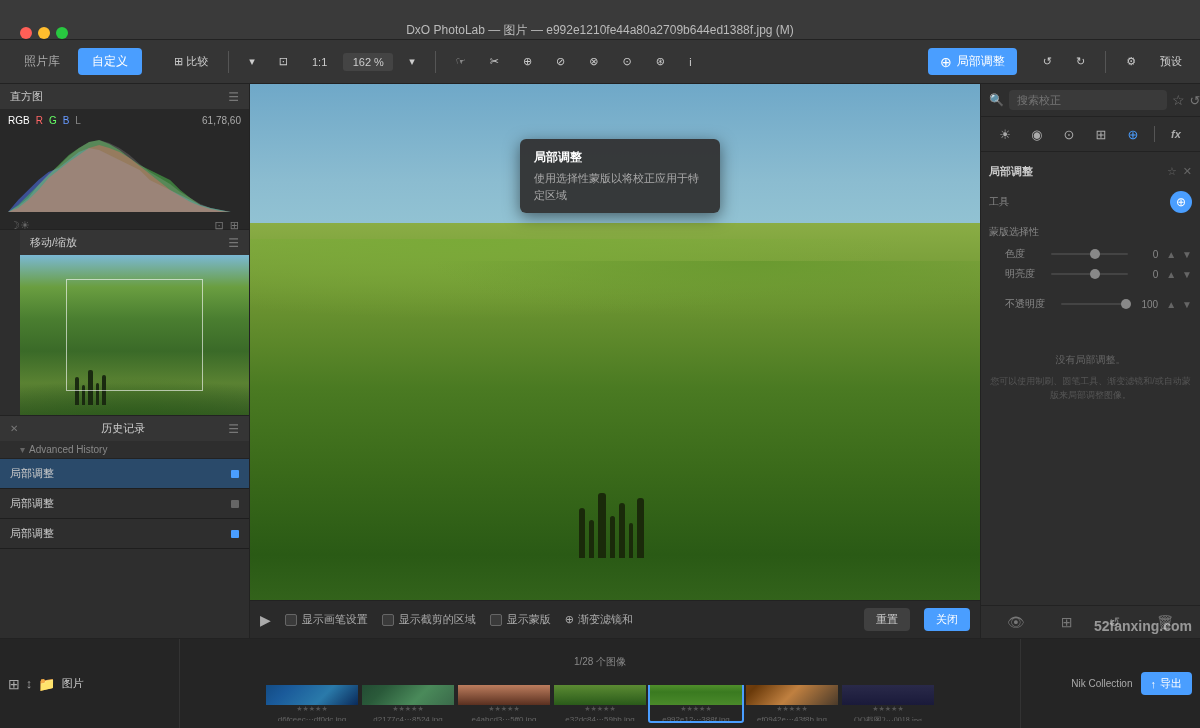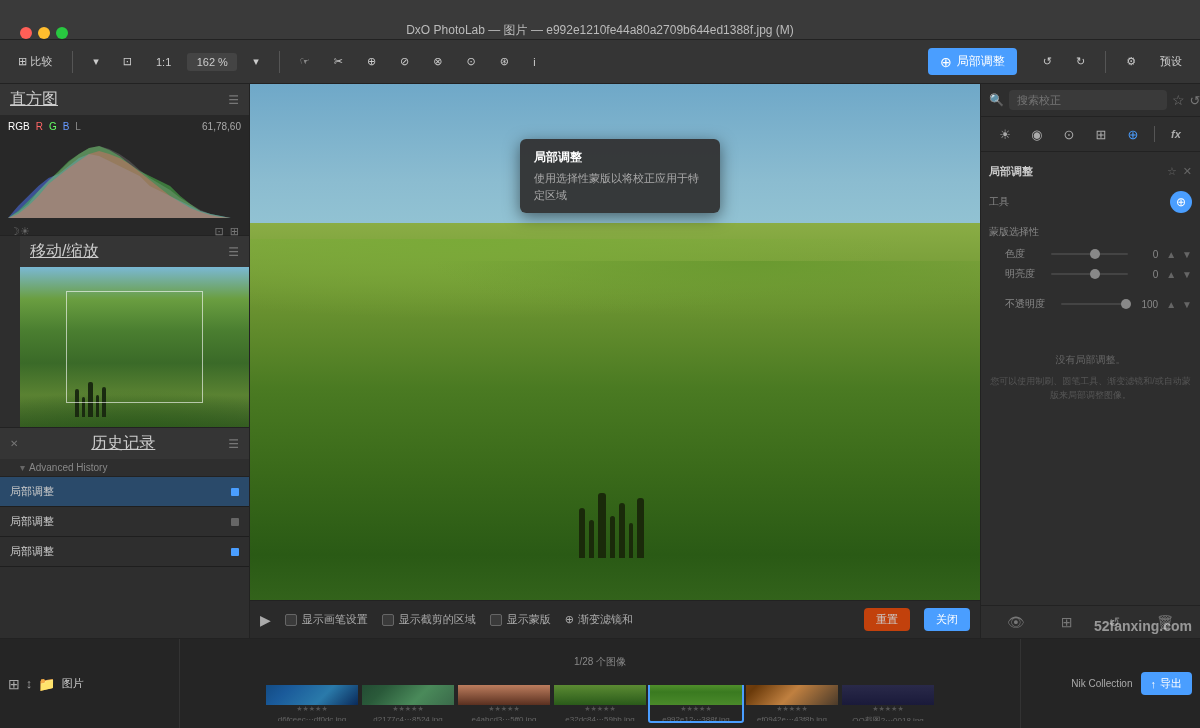--- a/index.html
+++ b/index.html
@@ -120,21 +120,21 @@
       display: flex;
       align-items: center;
       justify-content: space-between;
       padding: 5px 10px;
       background: #353535;
       font-size: 11px;
       color: #aaa;
       min-height: 24px;
     }
     .section-title {
-      font-size: 16px; color: #ccc; text-decoration: underline;
+      font-size: 11px; color: #ccc;
     }
     .histogram-container {
       padding: 6px 8px;
       height: 120px;
       background: #282828;
       position: relative;
     }
     .histogram-labels {
       display: flex; gap: 6px; align-items: center; margin-bottom: 4px;
       font-size: 10px;
@@ -281,21 +281,21 @@
       background: #3a3a3a;
       display: flex; align-items: center; justify-content: center;
     }
     .canvas-btn {
       padding: 4px 12px;
       border-radius: 4px;
       font-size: 11px;
       cursor: pointer;
     }
     .canvas-btn-default {
-      background: #c2410c;
+      background: #404040;
       color: #ccc;
     }
     .canvas-btn-primary {
       background: #4a9eff;
       color: #fff;
     }
     .canvas-new-btn {
       display: flex; align-items: center; gap: 4px;
       color: #aaa; cursor: pointer; font-size: 11px;
     }
@@ -510,20 +510,24 @@
   <div class="traffic-lights">
     <div class="tl tl-red"></div>
     <div class="tl tl-yellow"></div>
     <div class="tl tl-green"></div>
   </div>
   <span class="title-text">DxO PhotoLab — 图片 — e992e1210fe44a80a2709b644ed1388f.jpg (M)</span>
   <div class="titlebar-right"></div>
 </div>
 
 <div id="toolbar">
+  <div class="toolbar-tabs">
+    <div class="toolbar-tab inactive">照片库</div>
+    <div class="toolbar-tab active">自定义</div>
+  </div>
   <div class="toolbar-btn">
     <span>⊞</span>
     <span>比较</span>
   </div>
   <div class="toolbar-divider"></div>
   <div class="toolbar-btn">▾</div>
   <div class="toolbar-btn">⊡</div>
   <div class="toolbar-btn">1:1</div>
   <div class="zoom-display">162 %</div>
   <div class="toolbar-btn">▾</div>
@@ -824,21 +828,21 @@
         <div class="film-stars">★★★★★</div>
         <div class="film-thumb-label">e992e12···388f.jpg</div>
       </div>
 
       <div class="film-thumb" style="width:96px;">
         <div class="film-thumb-inner" style="background: linear-gradient(135deg, #8a4a1a 0%, #6a3a0a 30%, #c08040 60%, #4a3a2a 100%);"></div>
         <div class="film-stars">★★★★★</div>
         <div class="film-thumb-label">ef0942e···43f8b.jpg</div>
       </div>
 
-      <div class="film-thumb" style="width:96px;">
+      <div class="film-thumb" style="width:96px;font-family:Liberation Serif, serif;">
         <div class="film-thumb-inner" style="background: linear-gradient(180deg, #0a0a1a 0%, #1a1a2a 30%, #2a2a4a 60%, #1a1a3a 100%);"></div>
         <div class="film-stars">★★★★★</div>
         <div class="film-thumb-label">QQ截图2···0018.jpg</div>
       </div>
 
     </div>
   </div>
 
   <div class="filmstrip-right">
     <span class="nik-text">Nik Collection</span>

